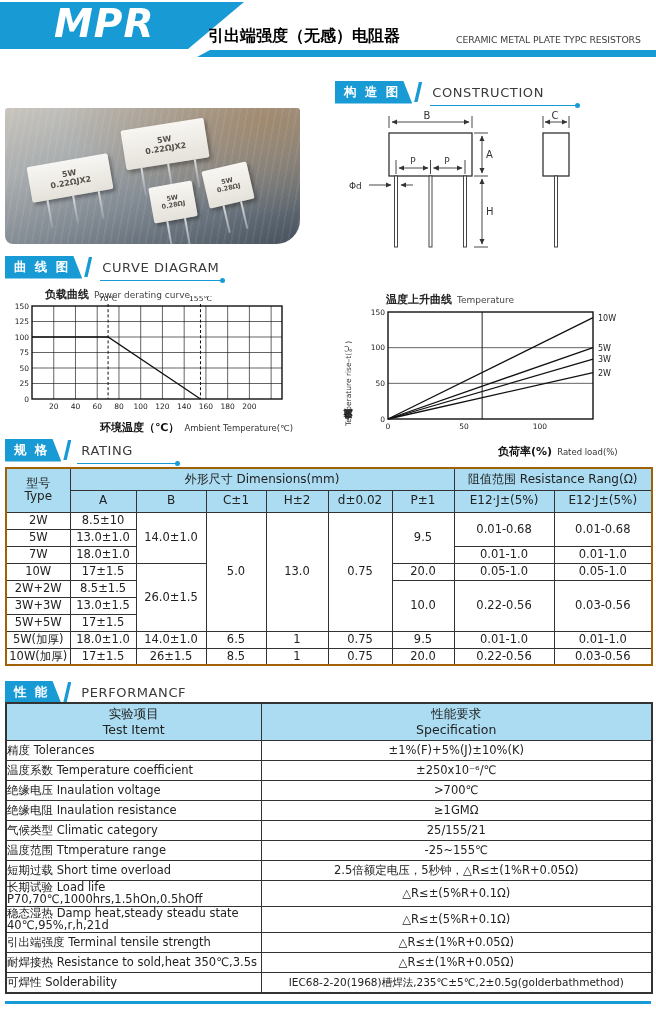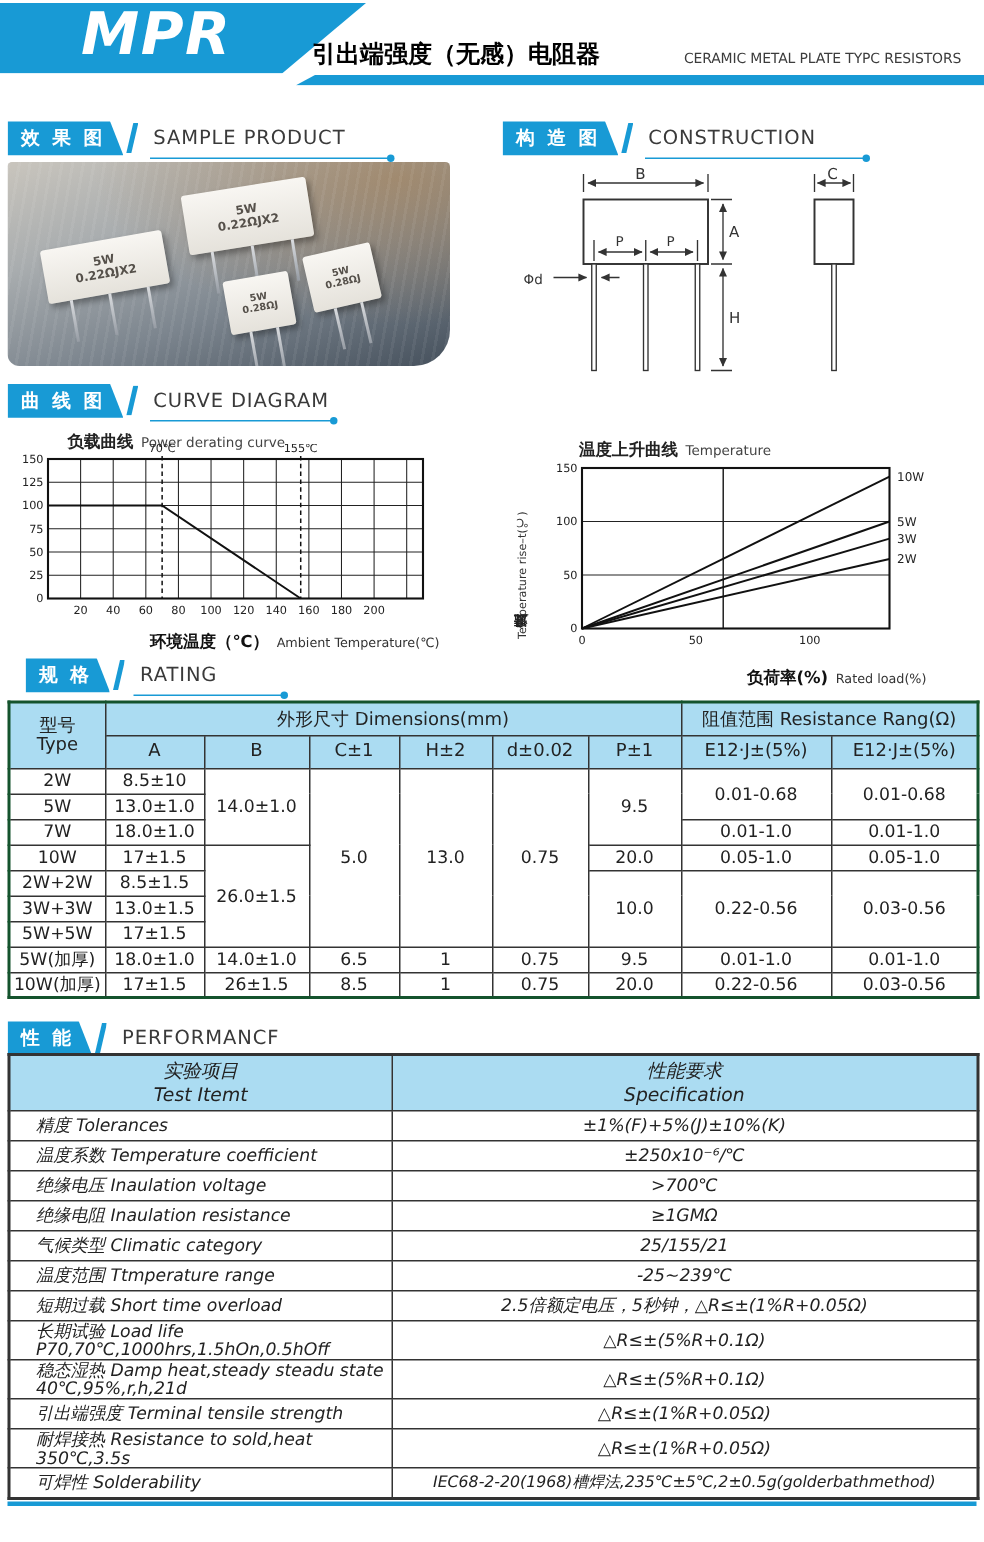--- a/index.html
+++ b/index.html
@@ -23,21 +23,21 @@
     padding:3px 12px 3px 9px;white-space:nowrap;
     clip-path:polygon(0 0,calc(100% - 9px) 0,100% 100%,0 100%);}
   .badge-tail{width:8px;height:20px;background:#189ad5;margin-left:2px;
     clip-path:polygon(58% 0,100% 0,42% 100%,0 100%);}
   .sec-en{margin-left:10px;font-size:13px;color:#3a3a3a;letter-spacing:0.6px;white-space:nowrap;}
   .sec-line{position:absolute;bottom:-4px;height:1px;background:#189ad5;left:95px;right:4px;}
   .sec-dot{position:absolute;bottom:-6px;right:0;width:5px;height:5px;border-radius:50%;background:#189ad5;}
   #sec-sample{left:5px;top:82px;width:258px;}
   #sec-construction{left:335px;top:82px;width:245px;}
   #sec-curve{left:5px;top:257px;width:220px;}
-  #sec-rating{left:17px;top:440px;width:175px;}
+  #sec-rating{left:5px;top:440px;width:175px;}
   #sec-perf{left:5px;top:682px;width:235px;}
   #sec-rating .sec-line,#sec-perf .sec-line{left:72px;}
   
   .photo{position:absolute;left:5px;top:108px;width:295px;height:136px;overflow:hidden;
     border-radius:3px 3px 24px 8px;
     background:
       repeating-linear-gradient(100deg,rgba(255,255,255,.06) 0 2px,rgba(0,0,0,0) 2px 7px),
       radial-gradient(ellipse at 88% 8%,rgba(166,128,84,.65),rgba(166,128,84,0) 55%),
       linear-gradient(160deg,#c9c5bd 0%,#a9adaf 30%,#7d868f 62%,#45505c 100%);}
   .res{position:absolute;background:linear-gradient(#f8f6f2,#e5e2db);border-radius:2px;
@@ -70,50 +70,43 @@
   #chart2 .x-title{left:160px;top:152px;}
   .y-title{position:absolute;left:6px;top:38px;height:100px;display:flex;align-items:center;
     writing-mode:vertical-rl;transform:rotate(180deg);text-align:center;line-height:1.1;}
   .y-title .cn{font-size:9px;font-weight:bold;color:#222;}
   .y-title .en{font-size:7.5px;color:#333;}
   svg text{font-family:"DejaVu Sans",sans-serif;}
   
   table{border-collapse:collapse;table-layout:fixed;font-size:11.5px;color:#222;}
   td{border:1px solid #333;text-align:center;vertical-align:middle;padding:0 2px;line-height:1.1;}
   .hdr{background:#abdcf2;}
-  #rating-table{position:absolute;left:5px;top:467px;width:646px;border:2px solid #14532d;}
+  #rating-table{position:absolute;left:5px;top:467px;width:646px;border:2px solid #a16207;}
   #rating-table td{height:17px;font-size:11.5px;}
   #rating-table .hdr{font-size:12px;}
   #perf-table{position:absolute;left:5px;top:702px;width:646px;border:2px solid #333;}
-  #perf-table td{height:20px;font-style:italic;}
-  #perf-table td.item{text-align:left;padding-left:17px;margin-left:20px;}
+  #perf-table td{height:20px;}
+  #perf-table td.item{text-align:left;padding-left:0;margin-left:20px;}
   #perf-table .hdr{height:37px;font-size:12.5px;}
   #perf-table .hdr div{line-height:1.3;}
   .spec-small{font-size:9px;}
   
   .bottom-line{position:absolute;left:5px;top:1001px;width:646px;height:3px;background:#189ad5;}
 </style>
 </head>
 <body>
 
 <div id="page">
 
   <div class="logo-block"></div>
   <div class="logo-text">MPR</div>
   <div class="header-bar"></div>
   <div class="title-cn">引出端强度（无感）电阻器</div>
   <div class="title-en">CERAMIC METAL PLATE TYPC RESISTORS</div>
 
-  <div class="sec" id="sec-sample">
-    <span class="badge">效 果 图</span>
-    <span class="badge-tail"></span>
-    <span class="sec-en">SAMPLE PRODUCT</span>
-    <span class="sec-line"></span>
-    <span class="sec-dot"></span>
-  </div>
 
   <div class="sec" id="sec-construction">
     <span class="badge">构 造 图</span>
     <span class="badge-tail"></span>
     <span class="sec-en">CONSTRUCTION</span>
     <span class="sec-line"></span>
     <span class="sec-dot"></span>
   </div>
 
   <div class="photo">
@@ -432,21 +425,21 @@
     <tr>
           <td class="item">绝缘电阻 Inaulation resistance</td>
           <td>≥1GMΩ</td>
         </tr>
     <tr>
           <td class="item">气候类型 Climatic category</td>
           <td>25/155/21</td>
         </tr>
     <tr>
           <td class="item">温度范围 Ttmperature range</td>
-          <td>-25~239℃</td>
+          <td>-25~155℃</td>
         </tr>
     <tr>
           <td class="item">短期过载 Short time overload</td>
           <td>2.5倍额定电压，5秒钟，△R≤±(1%R+0.05Ω)</td>
         </tr>
     <tr>
           <td class="item">长期试验 Load life P70,70℃,1000hrs,1.5hOn,0.5hOff</td>
           <td>△R≤±(5%R+0.1Ω)</td>
         </tr>
     <tr>

